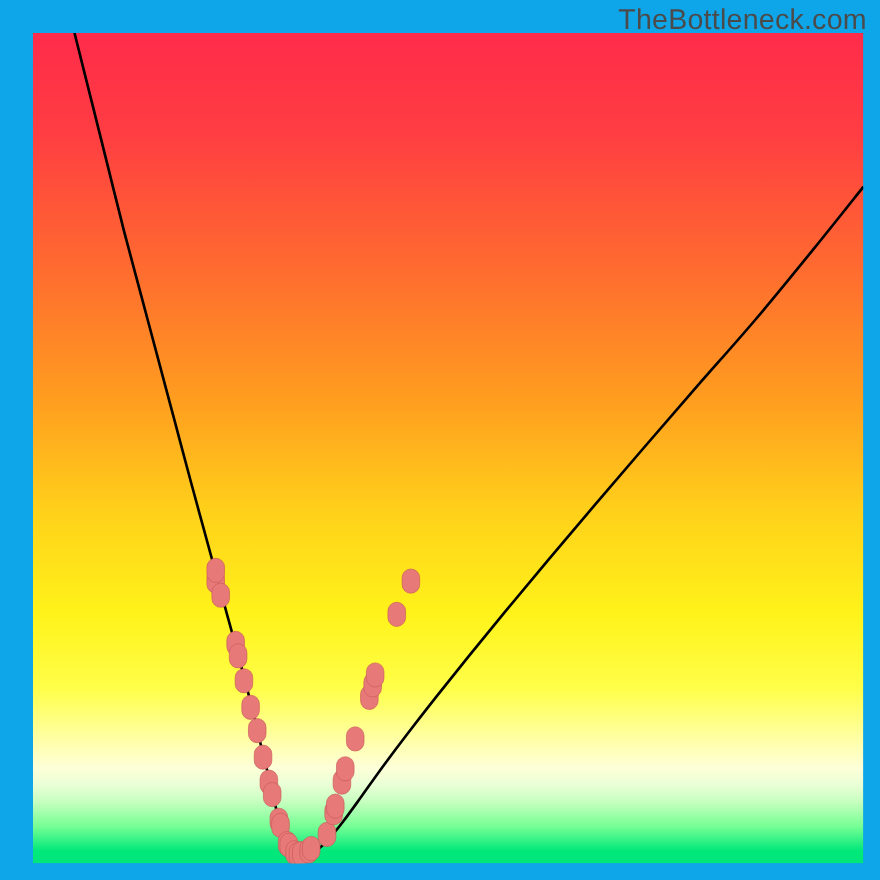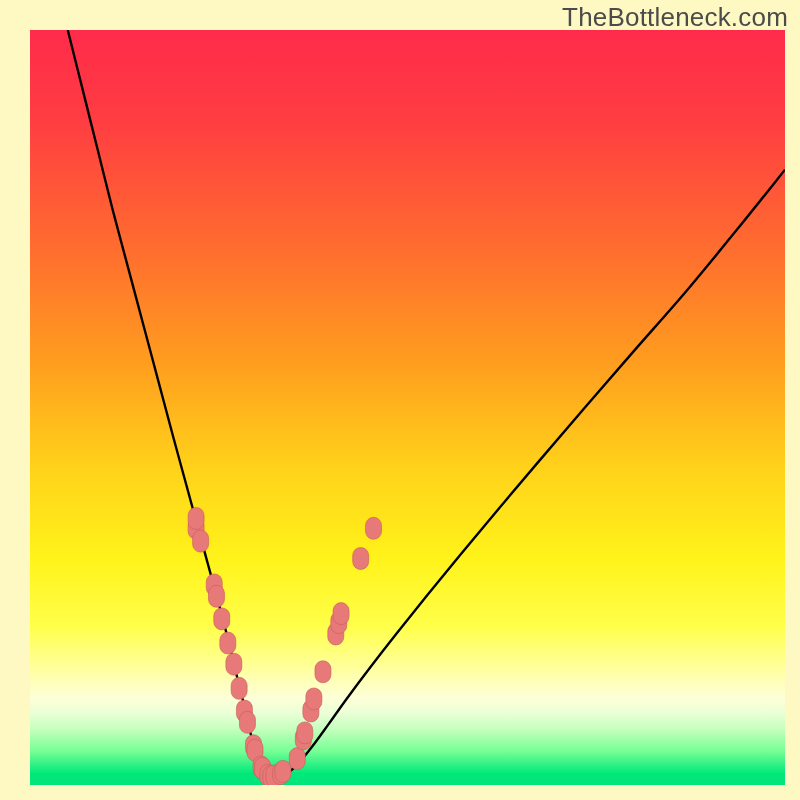--- a/index.html
+++ b/index.html
@@ -7,21 +7,21 @@
     padding: 0;
     width: 800px;
     height: 800px;
     background: #000;
     overflow: hidden;
     font-family: Arial, Helvetica, sans-serif;
   }
   .frame {
     position: absolute;
     inset: 0;
-    background: #fef9c3;
+    background: #0ea5e9;
   }
   .plot {
     position: absolute;
     left: 30px;
     top: 30px;
     width: 755px;
     height: 755px;
     overflow: hidden;
   }
   .watermark {

